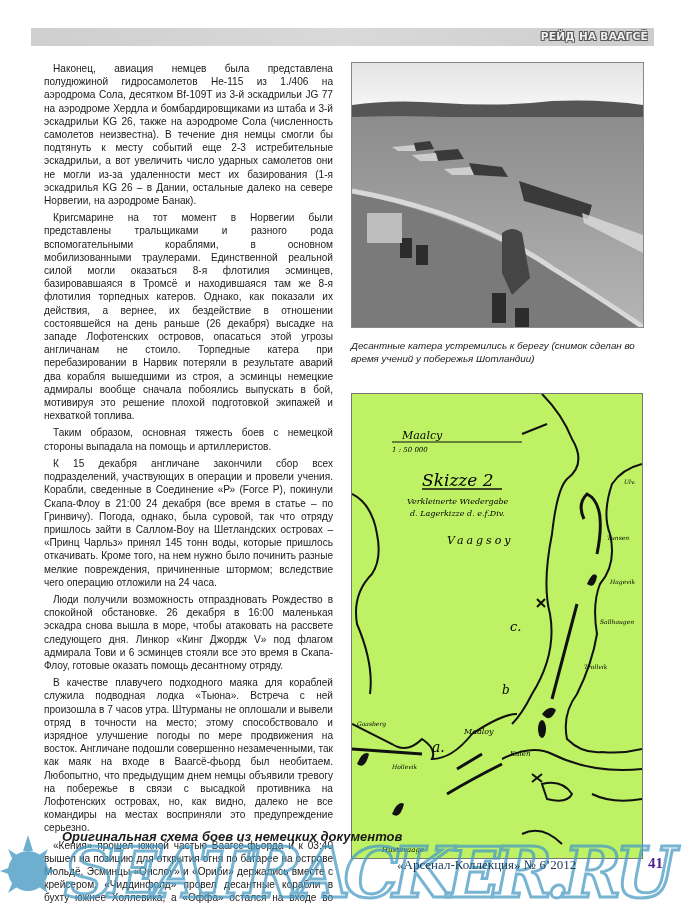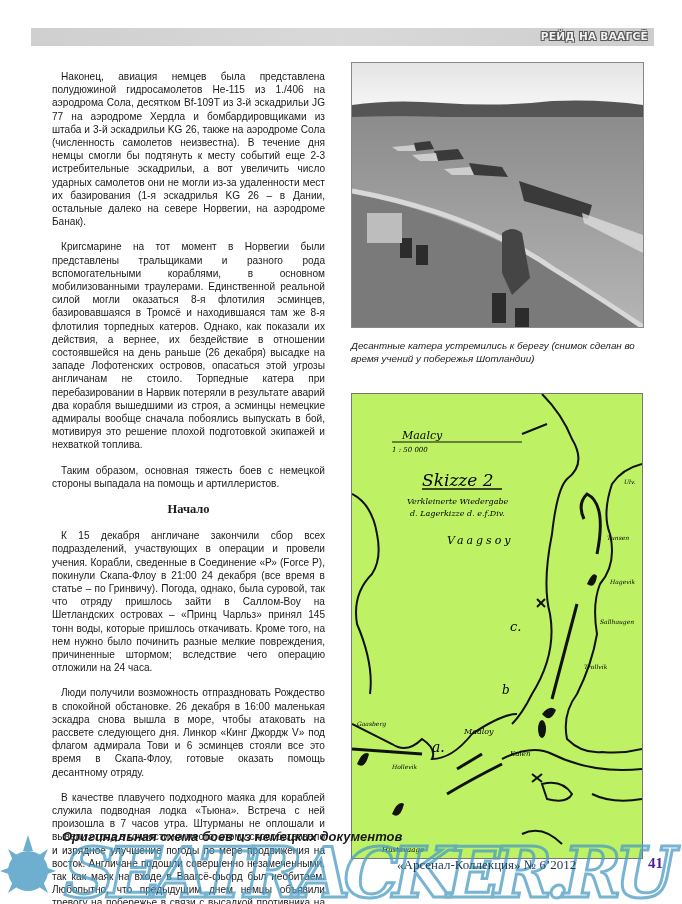--- a/index.html
+++ b/index.html
@@ -2,21 +2,21 @@
 <html><head>
 <meta charset="utf-8">
 <style>
   html, body { margin:0; padding:0; background:#ffffff; }
   body { width:682px; height:904px; position:relative; overflow:hidden; font-family:"Liberation Sans", sans-serif; color:#1a1a1a; }
   .header-bar { position:absolute; left:31px; top:28px; width:623px; height:18px;
     background:linear-gradient(90deg,#cfcfcf,#d9d9d9 50%,#cdcdcd); }
   .section-tag { position:absolute; right:6px; top:2px; font-size:10.5px; font-weight:bold; color:#f2f2f2; letter-spacing:0.3px;
     text-shadow: -1px -1px 0 #555, 1px -1px 0 #555, -1px 1px 0 #555, 1px 1px 0 #555; font-family:"DejaVu Sans", sans-serif; }
   .col-left { position:absolute; left:40px; top:58px; width:297px; }
-  .para { font-size:10.1px; line-height:13.2px; text-align:justify; margin:12px; text-indent:9px; hyphens:manual; }
+  .para { font-size:10.1px; line-height:13.2px; text-align:justify; margin:4px; text-indent:9px; hyphens:manual; }
   .section-heading { font-family:"Liberation Serif", serif; font-weight:bold; font-size:12.5px; text-align:center; margin:10px 0 7px 0; }
   .photo { position:absolute; left:351px; top:62px; width:291px; height:264px; border:1px solid #888; overflow:hidden; background:#9a9a9a; }
   .photo-caption { position:absolute; left:351px; top:340px; width:300px; font-size:9.8px; line-height:12.5px; font-weight:normal; font-style:italic; }
   .map { position:absolute; left:351px; top:393px; width:290px; height:464px; border:1px solid #777; background:#bef264; overflow:hidden; }
   .map-caption { position:absolute; left:62px; top:829px; font-size:13px; font-weight:bold; font-style:italic; }
   .watermark { position:absolute; left:0; top:835px; width:682px; height:69px; pointer-events:none; }
   .footer { position:absolute; left:397px; top:857px; font-family:"Liberation Serif", serif; font-weight:normal; font-size:13px; color:#1a3a55; }
   .page-num { position:absolute; left:648px; top:855px; font-family:Liberation Serif, serif; font-weight:bold; font-size:15px; color:#4c1d95; }
   svg text { font-family:"DejaVu Serif", serif; font-style:italic; }
 </style>
@@ -24,21 +24,20 @@
 <body>
 
 <div class="header-bar">
   <span class="section-tag">РЕЙД НА ВААГСЁ</span>
 </div>
 
 <div class="col-left">
   <p class="para">Наконец, авиация немцев была представлена полудюжиной гидросамолетов Не-115 из 1./406 на аэродрома Сола, десятком Bf-109T из 3-й эскадрильи JG 77 на аэродроме Хердла и бомбардировщиками из штаба и 3-й эскадрильи KG 26, также на аэродроме Сола (численность самолетов неизвестна). В течение дня немцы смогли бы подтянуть к месту событий еще 2-3 истребительные эскадрильи, а вот увеличить число ударных самолетов они не могли из-за удаленности мест их базирования (1-я эскадрилья KG 26 – в Дании, остальные далеко на севере Норвегии, на аэродроме Банак).</p>
   <p class="para">Кригсмарине на тот момент в Норвегии были представлены тральщиками и разного рода вспомогательными кораблями, в основном мобилизованными траулерами. Единственной реальной силой могли оказаться 8-я флотилия эсминцев, базировавшаяся в Тромсё и находившаяся там же 8-я флотилия торпедных катеров. Однако, как показали их действия, а вернее, их бездействие в отношении состоявшейся на день раньше (26 декабря) высадке на западе Лофотенских островов, опасаться этой угрозы англичанам не стоило. Торпедные катера при перебазировании в Нарвик потеряли в результате аварий два корабля вышедшими из строя, а эсминцы немецкие адмиралы вообще сначала побоялись выпускать в бой, мотивируя это решение плохой подготовкой экипажей и нехваткой топлива.</p>
   <p class="para">Таким образом, основная тяжесть боев с немецкой стороны выпадала на помощь и артиллеристов.</p>
-  <h2 class="section-heading">Начало</h2>
   <p class="para">К 15 декабря англичане закончили сбор всех подразделений, участвующих в операции и провели учения. Корабли, сведенные в Соединение «Р» (Force P), покинули Скапа-Флоу в 21:00 24 декабря (все время в статье – по Гринвичу). Погода, однако, была суровой, так что отряду пришлось зайти в Саллом-Воу на Шетландских островах – «Принц Чарльз» принял 145 тонн воды, которые пришлось откачивать. Кроме того, на нем нужно было починить разные мелкие повреждения, причиненные штормом; вследствие чего операцию отложили на 24 часа.</p>
   <p class="para">Люди получили возможность отпраздновать Рождество в спокойной обстановке. 26 декабря в 16:00 маленькая эскадра снова вышла в море, чтобы атаковать на рассвете следующего дня. Линкор «Кинг Джордж V» под флагом адмирала Тови и 6 эсминцев стояли все это время в Скапа-Флоу, готовые оказать помощь десантному отряду.</p>
   <p class="para">В качестве плавучего подходного маяка для кораблей служила подводная лодка «Тьюна». Встреча с ней произошла в 7 часов утра. Штурманы не оплошали и вывели отряд в точности на место; этому способствовало и изрядное улучшение погоды по мере продвижения на восток. Англичане подошли совершенно незамеченными, так как маяк на входе в Ваагсё-фьорд был необитаем. Любопытно, что предыдущим днем немцы объявили тревогу на побережье в связи с высадкой противника на Лофотенских островах, но, как видно, далеко не все командиры на местах восприняли это предупреждение серьезно.</p>
   <p class="para">«Кения» прошел южной частью Ваагсё-фьорда и к 03:40 вышел на позицию для открытия огня по батарее на острове Мольдё. Эсминцы «Онслоу» и «Ориби» держались вместе с крейсером, «Чиддинфолд» провел десантные корабли в бухту южнее Холлевика, а «Оффа» остался на входе во фьорд со стороны моря.</p>
   <p class="para">Десантные корабли просигналили об отбытии к берегу десантных катеров в 08:42, и примерно в этот же момент над фьордом появились «Хэмпдены» 50-й эскадрильи. В 05:30 они взлетели с аэродрома в Вике, достигли побережья и пролетели к целям над южным входом в Ваагсё-фьорд (ко-</p>
 </div>
 
 <div class="photo">
   <svg width="291" height="264" viewBox="0 0 291 264">
     <defs>

